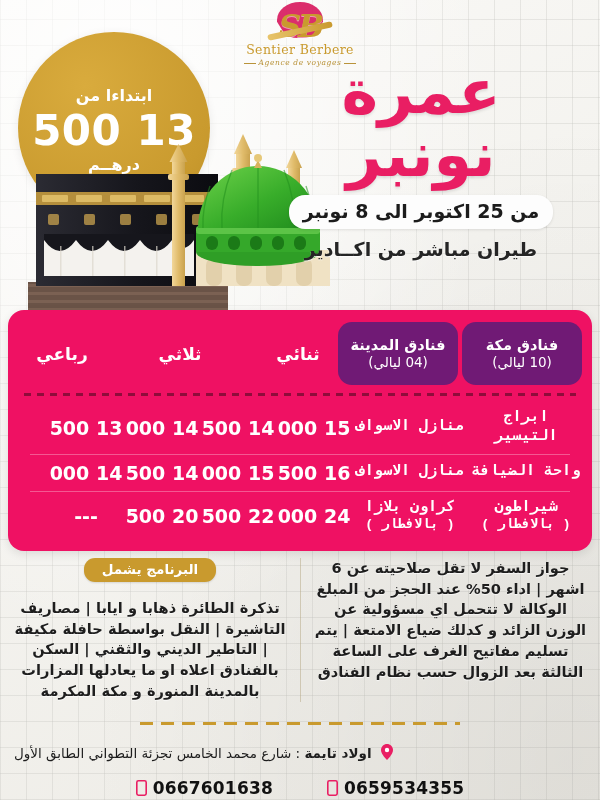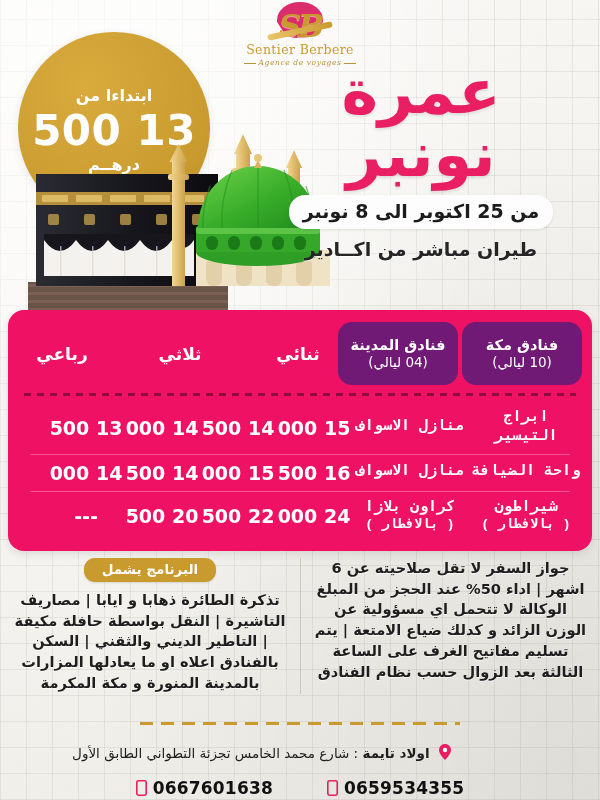--- a/index.html
+++ b/index.html
@@ -113,35 +113,35 @@
   .td.hname{flex:0 0 112px;font-size:15px;flex-direction:column;line-height:1.25;padding:0 2px;font-family:Liberation Mono, monospace;}
   .td.hname .paren{font-size:13.5px;}
   .row-sep{height:1px;margin:0 22px;background:rgba(255,255,255,.30);}
 
   
   .panels{position:absolute;left:0;top:558px;width:600px;display:flex;z-index:4;}
   .panel{flex:1 1 50%;padding:0 12px;box-sizing:border-box;text-align:center;}
   .panel.left{border-left:1px solid rgba(176,160,120,.45);}
   .badge{
     display:inline-block;background:#c99a2e;color:#fff;font-weight:bold;font-size:13.5px;
-    border-radius:11px;padding:3px 18px 5px;margin-bottom:8px;
+    border-radius:11px;padding:3px 18px 5px;margin-bottom:16px;
     box-shadow:0 1px 2px rgba(0,0,0,.12);
   }
   .panel p{
     margin:0;font-size:14.6px;font-weight:bold;color:#1e1e1e;line-height:1.42;
     text-shadow:0 1px 1px rgba(255,255,255,.75);
   }
 
   
   .gold-dashes{
     position:absolute;left:50%;transform:translateX(-50%);top:722px;width:320px;height:3px;z-index:4;
     background-image:repeating-linear-gradient(90deg,#c99a2e 0 13px,transparent 13px 21px);
   }
   .address{
-    position:absolute;left:7px;top:744px;width:509px;text-align:center;z-index:4;
+    position:absolute;left:14px;top:744px;width:509px;text-align:left;z-index:4;
     font-size:13.5px;color:#1e1e1e;
   }
   .address .city{font-weight:bold;}
   .pin{display:inline-block;vertical-align:-2px;margin-left:5px;}
   .phones{
     position:absolute;left:0;top:778px;width:600px;z-index:4;
     display:flex;justify-content:center;gap:54px;align-items:center;
   }
   .phone{display:flex;align-items:center;gap:6px;direction:ltr;}
   .phone .num{font-size:17px;font-weight:bold;color:#111;letter-spacing:.2px;}

